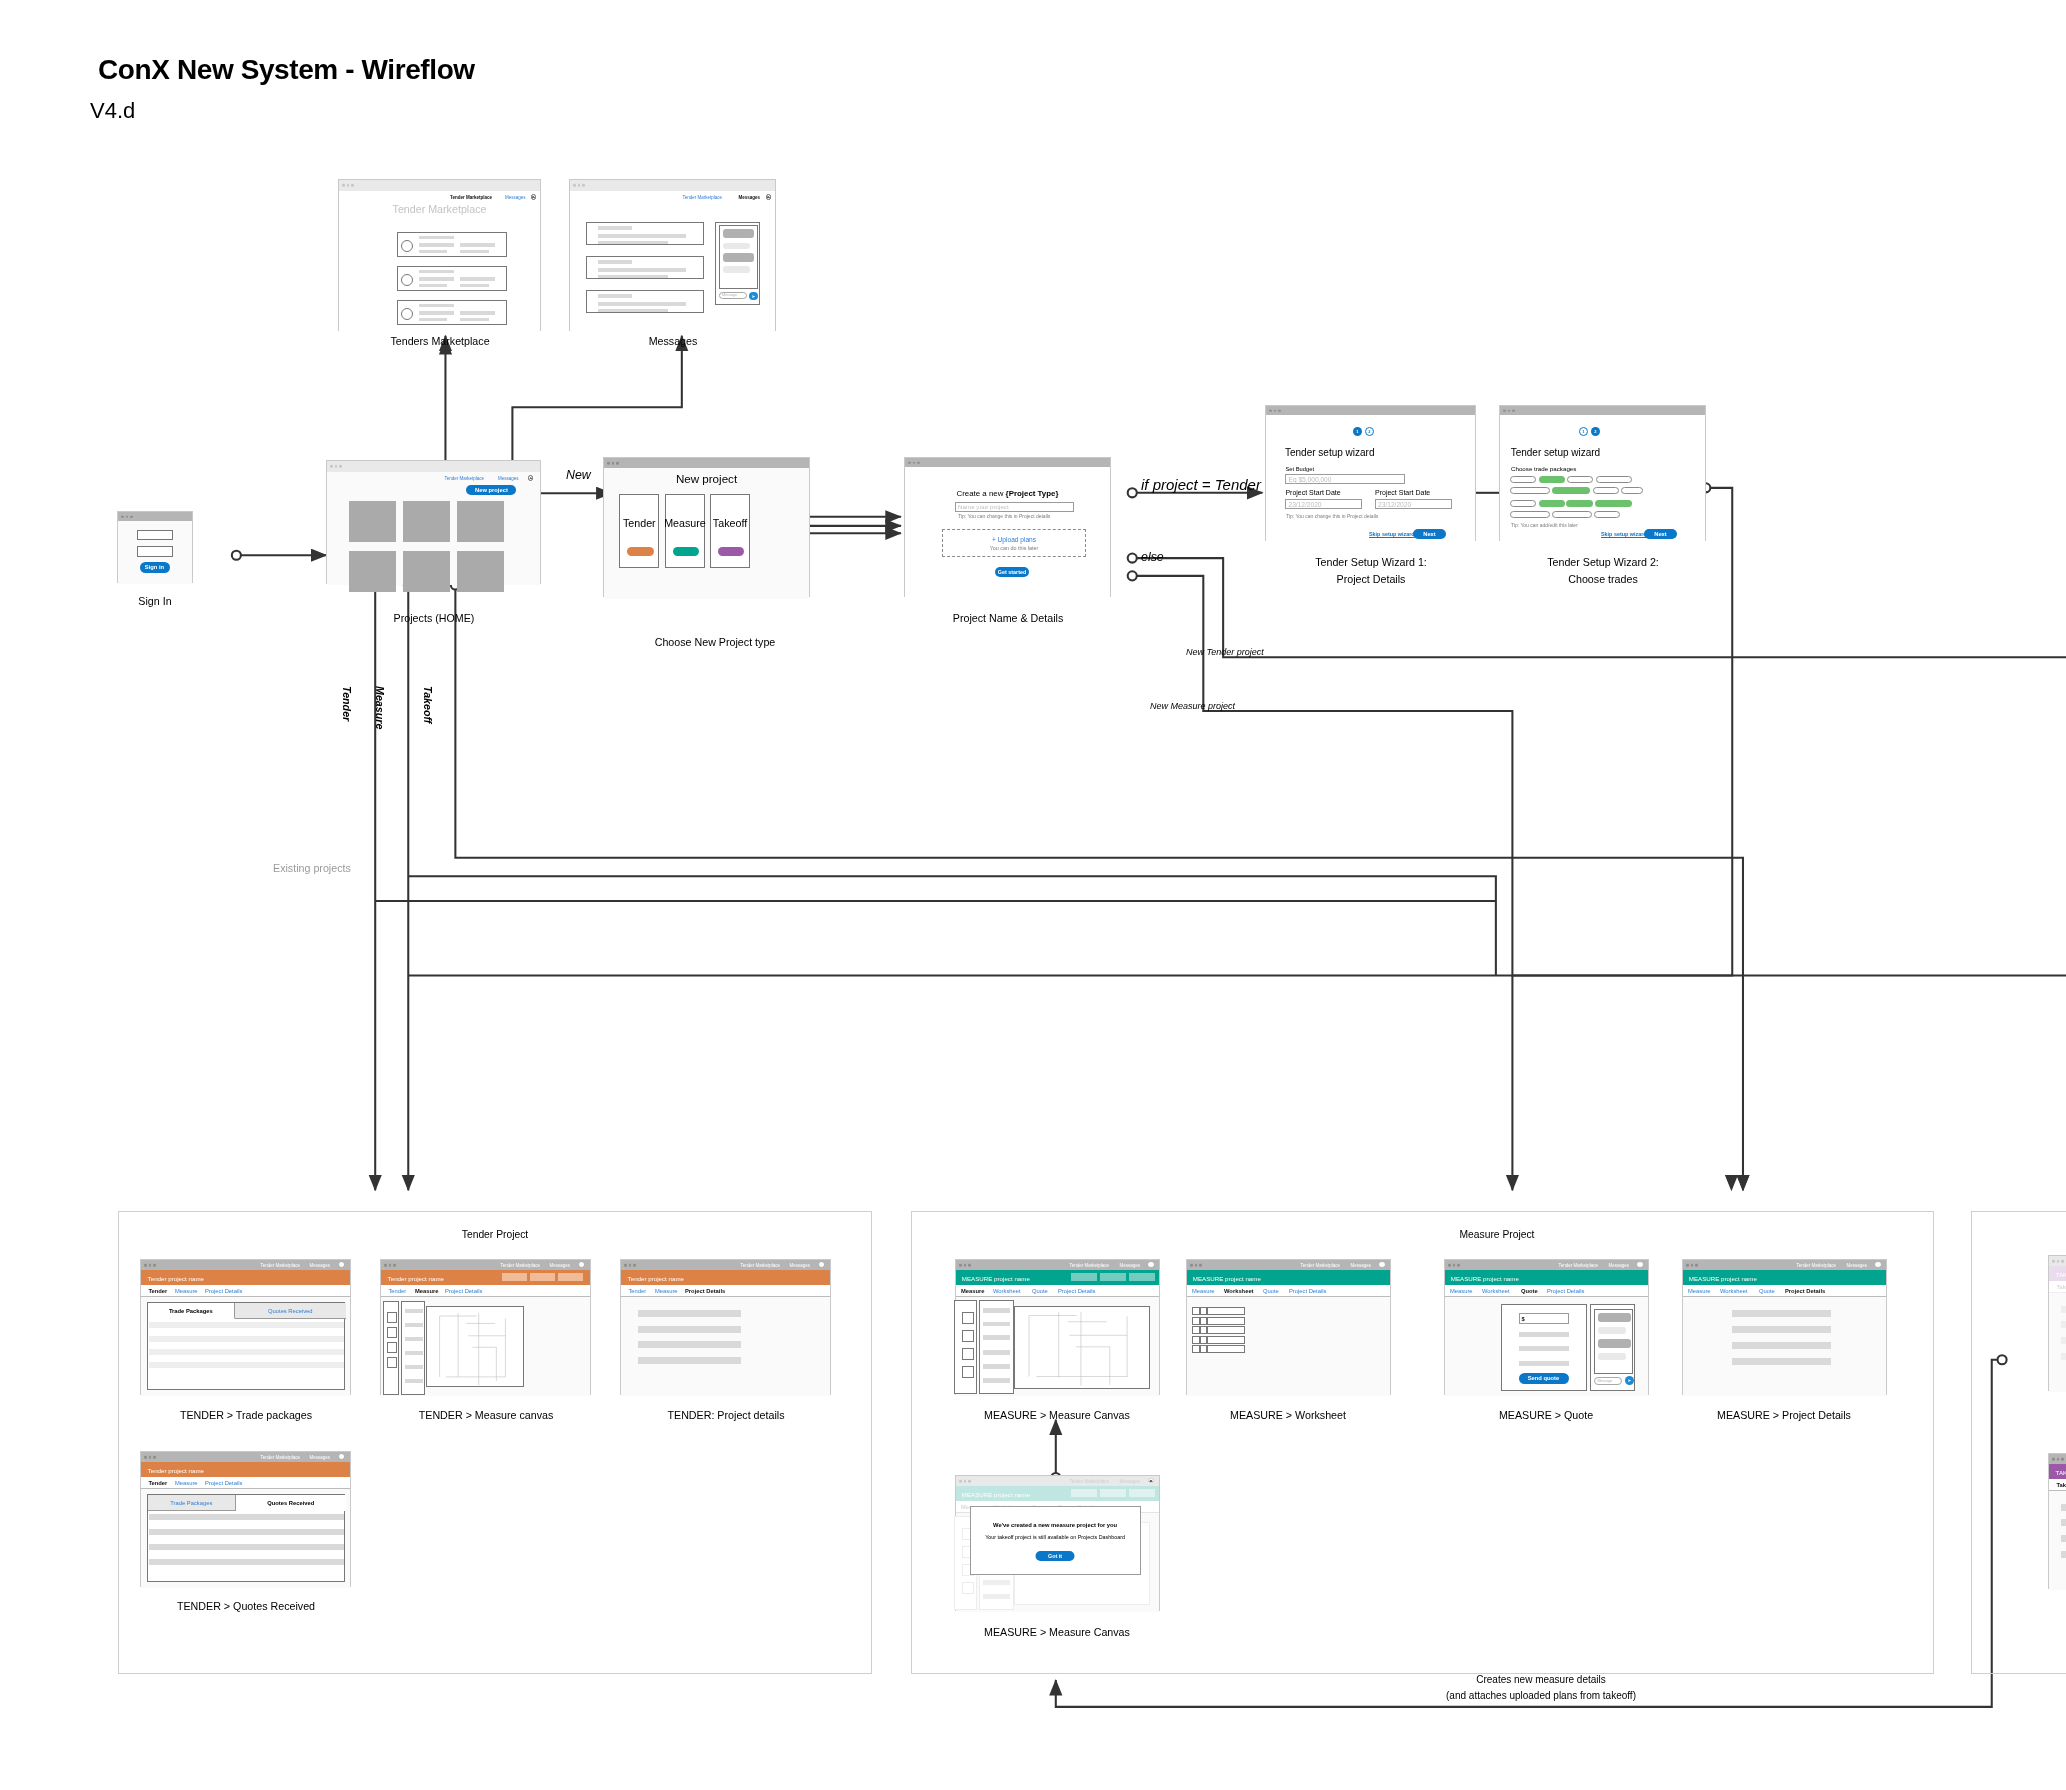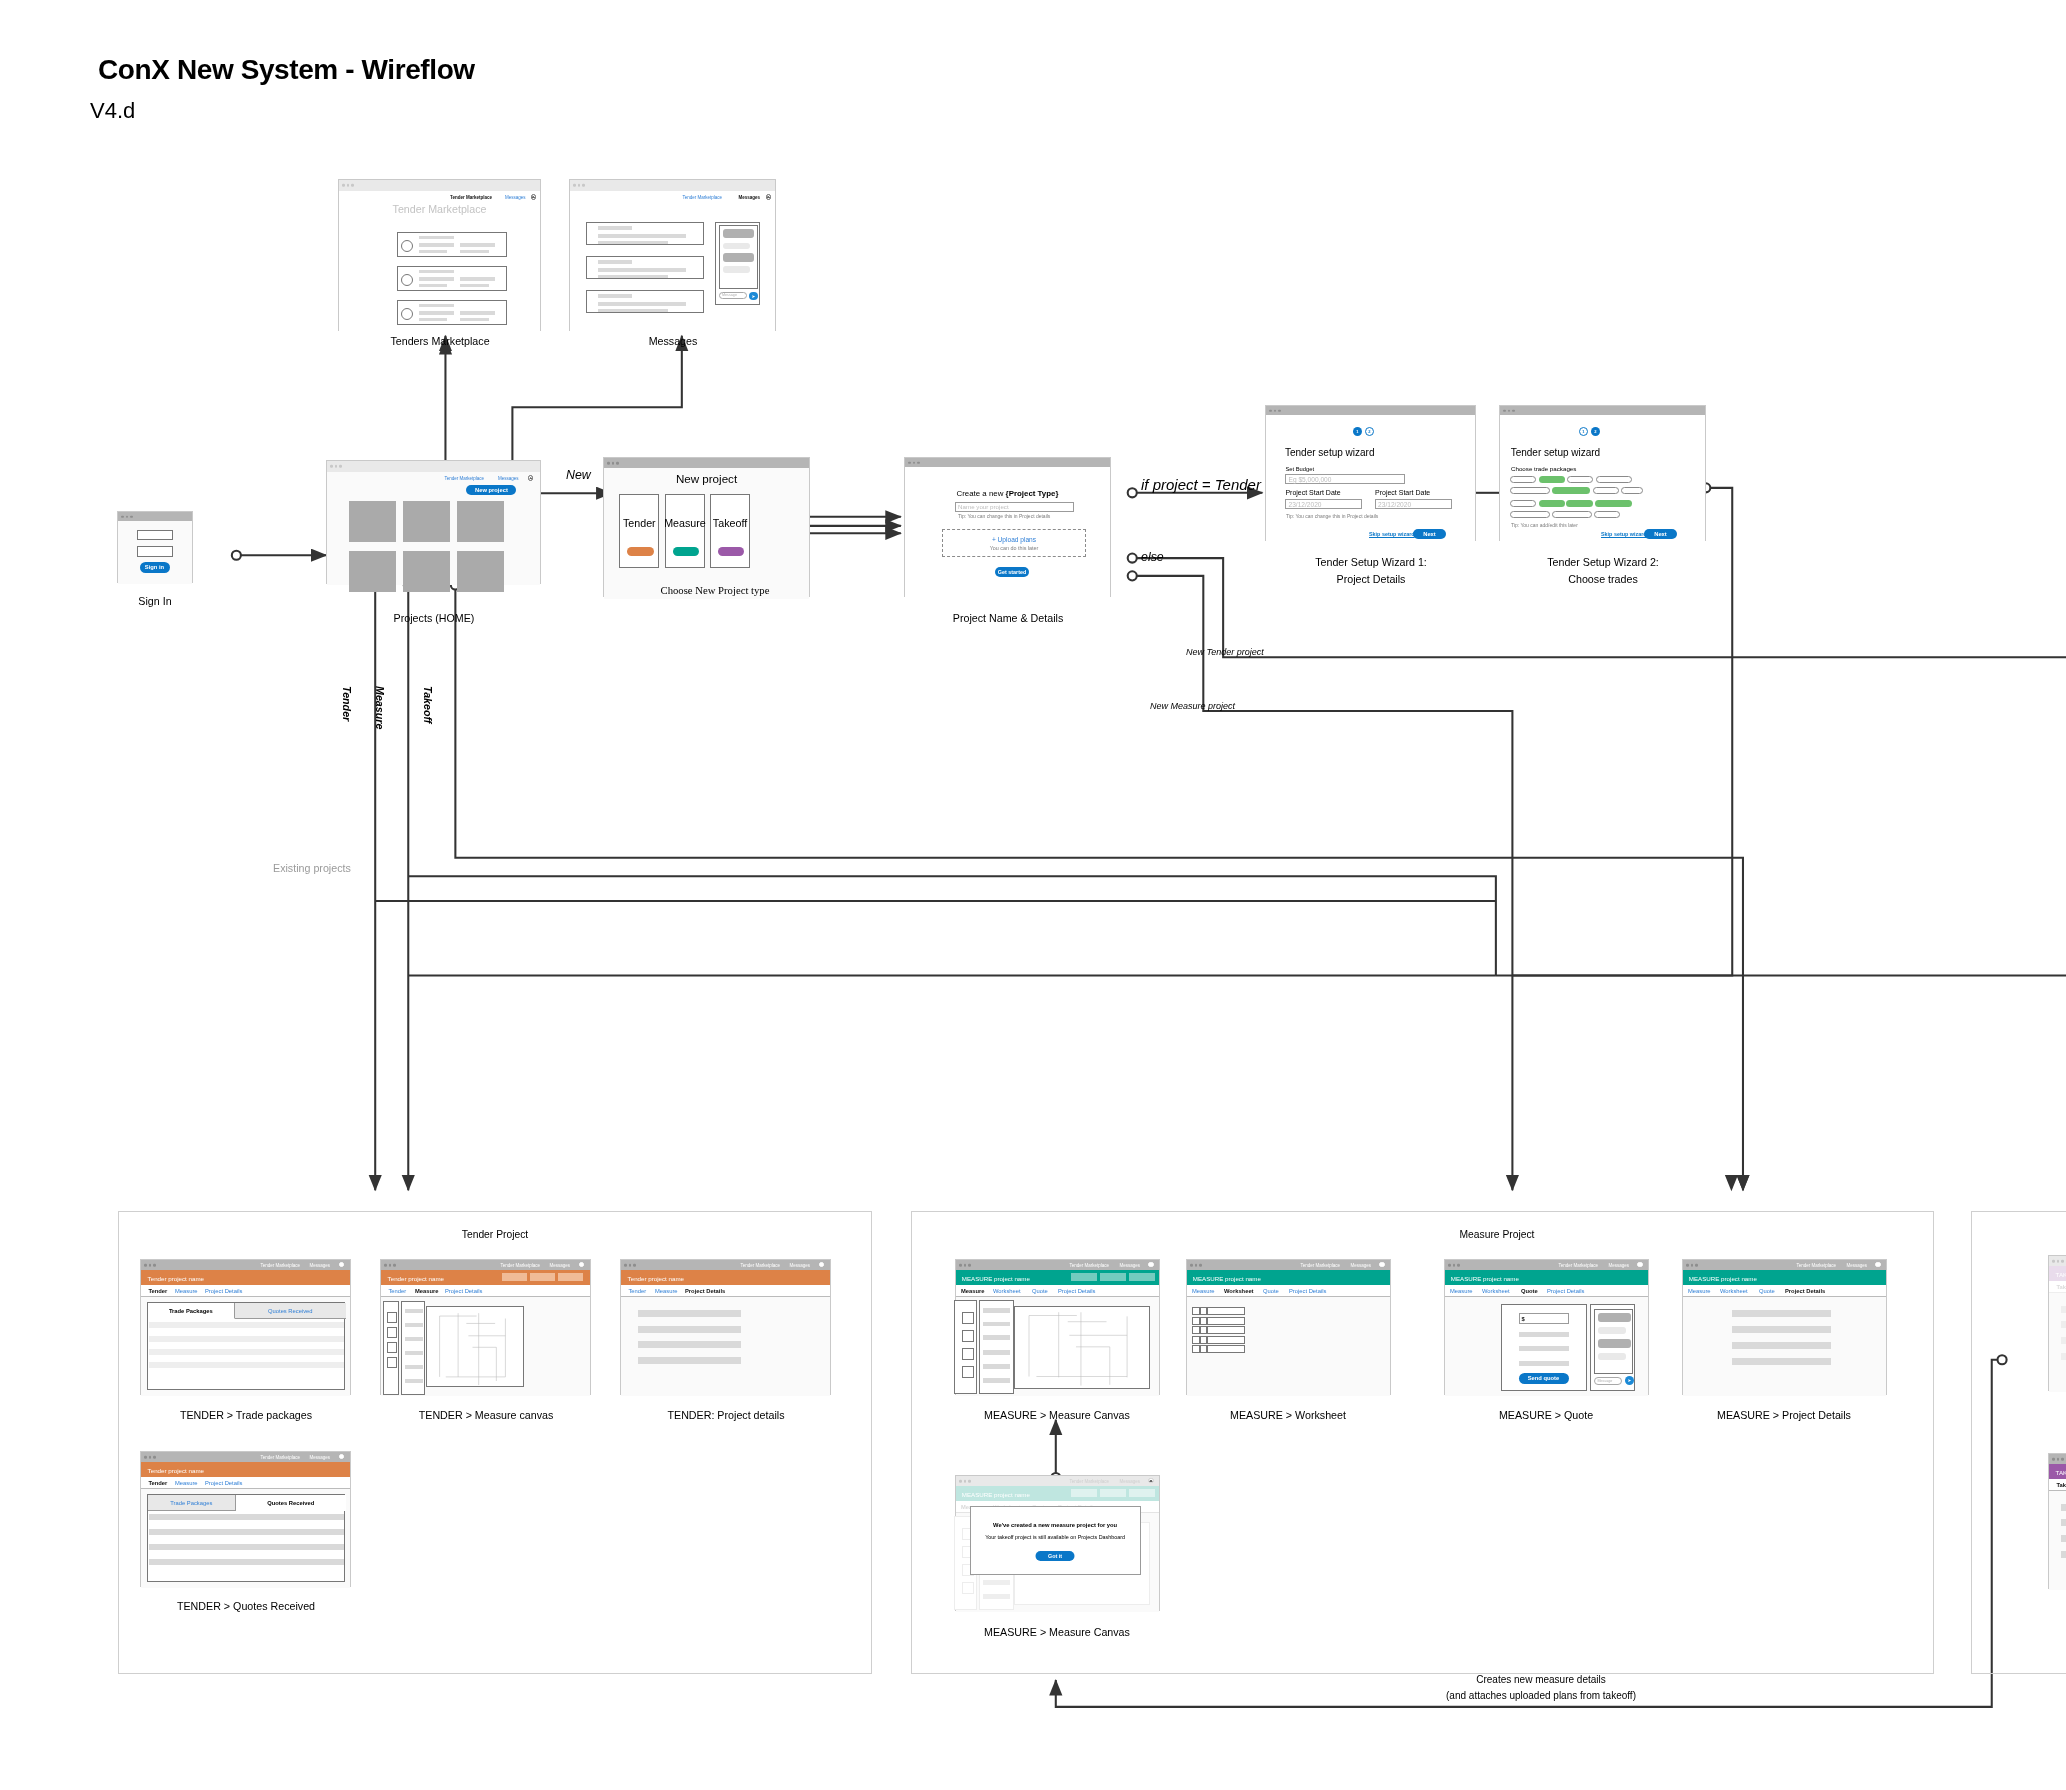--- a/index.html
+++ b/index.html
@@ -291,21 +291,21 @@
       <div class="obox" style="left:61px;top:26px;width:40px;height:74px;">
         <div class="lbl" style="left:50%;top:21.5px;transform:translateX(-50%);font-size:10.7px;">Measure</div>
         <div class="pill" style="left:7px;top:52px;width:26.4px;height:9px;background:#00A48F;"></div>
       </div>
       <div class="obox" style="left:106px;top:26px;width:40px;height:74px;">
         <div class="lbl" style="left:50%;top:21.5px;transform:translateX(-50%);font-size:10.7px;">Takeoff</div>
         <div class="pill" style="left:7px;top:52px;width:26.4px;height:9px;background:#9B59A8;"></div>
       </div>
     </div>
   </div>
-  <div class="cap" style="left:715px;top:584px;font-family:Liberation Serif, serif;">Choose New Project type</div>
+  <div class="cap" style="left:715px;top:636px;">Choose New Project type</div>
 
   <div class="win" style="left:904px;top:457px;width:207px;height:140px;">
     <div style="height:9px;" class="winbar">
         <span class="dots">
           <i></i>
           <i></i>
           <i></i>
         </span>
       </div>
     <div class="body bodyw" style="height:131px;">

